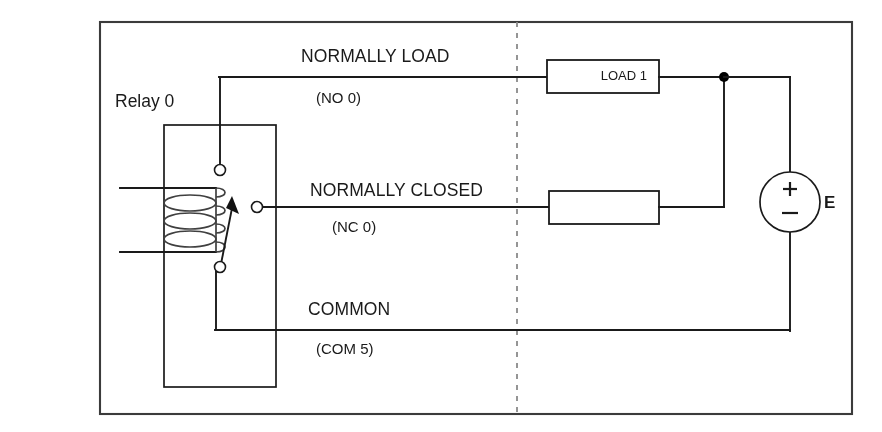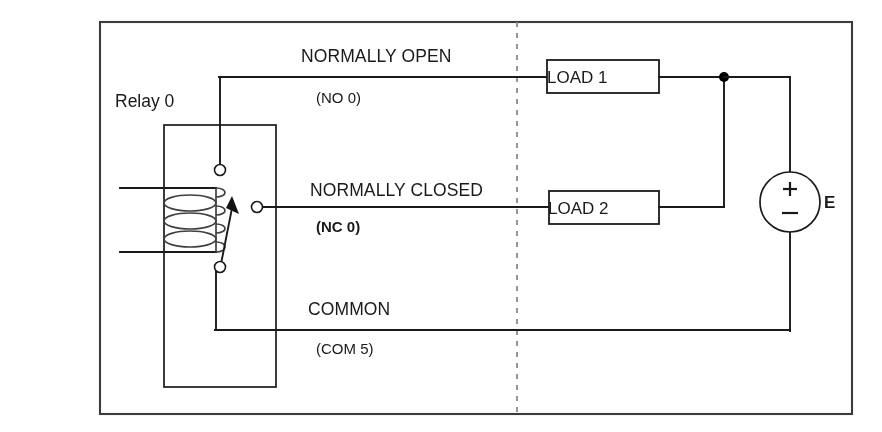--- a/index.html
+++ b/index.html
@@ -88,24 +88,24 @@
     font-size: 17.5px;
     letter-spacing: 0.1px;
   }
   .lbl-sub {
     font-size: 15px;
   }
   .lbl-relay {
     font-size: 17.5px;
   }
   .lbl-load {
-    font-size: 17px;
+    font-size: 13px;
     position: absolute;
     width: 100px;
-    text-align: left;
+    text-align: right;
     color: #1a1a1a;
   }
   .lbl-e {
     font-size: 17px;
     font-weight: bold;
   }
 </style>
 </head>
 <body>
 
@@ -167,27 +167,26 @@
 
     <circle class="src-circle" cx="790" cy="202" r="30"></circle>
     <line class="sym" x1="790" y1="182" x2="790" y2="196"></line>
     <line class="sym" x1="783" y1="189" x2="797" y2="189"></line>
     <line class="sym" x1="782" y1="213" x2="798" y2="213"></line>
 
   </svg>
 
   <div class="lbl lbl-relay" style="left:115px; top:93px;">Relay 0</div>
 
-  <div class="lbl lbl-main" style="left:301px; top:48px;">NORMALLY OPEN</div>
+  <div class="lbl lbl-main" style="left:301px; top:48px;">NORMALLY LOAD</div>
   <div class="lbl lbl-sub" style="left:316px; top:90px;">(NO 0)</div>
 
   <div class="lbl lbl-main" style="left:310px; top:182px;">NORMALLY CLOSED</div>
-  <div class="lbl lbl-sub" style="left:316px; top:219px;font-weight:bold;">(NC 0)</div>
+  <div class="lbl lbl-sub" style="left:332px; top:219px;">(NC 0)</div>
 
   <div class="lbl lbl-main" style="left:301px; top:301px;margin-left:7px;">COMMON</div>
   <div class="lbl lbl-sub" style="left:316px; top:341px;">(COM 5)</div>
 
   <div class="lbl-load" style="left:547px; top:68px;">LOAD 1</div>
-  <div class="lbl-load" style="left:548px; top:199px;">LOAD 2</div>
 
   <div class="lbl lbl-e" style="left:824px; top:194px;">E</div>
 
 </div>
 
 </body></html>

